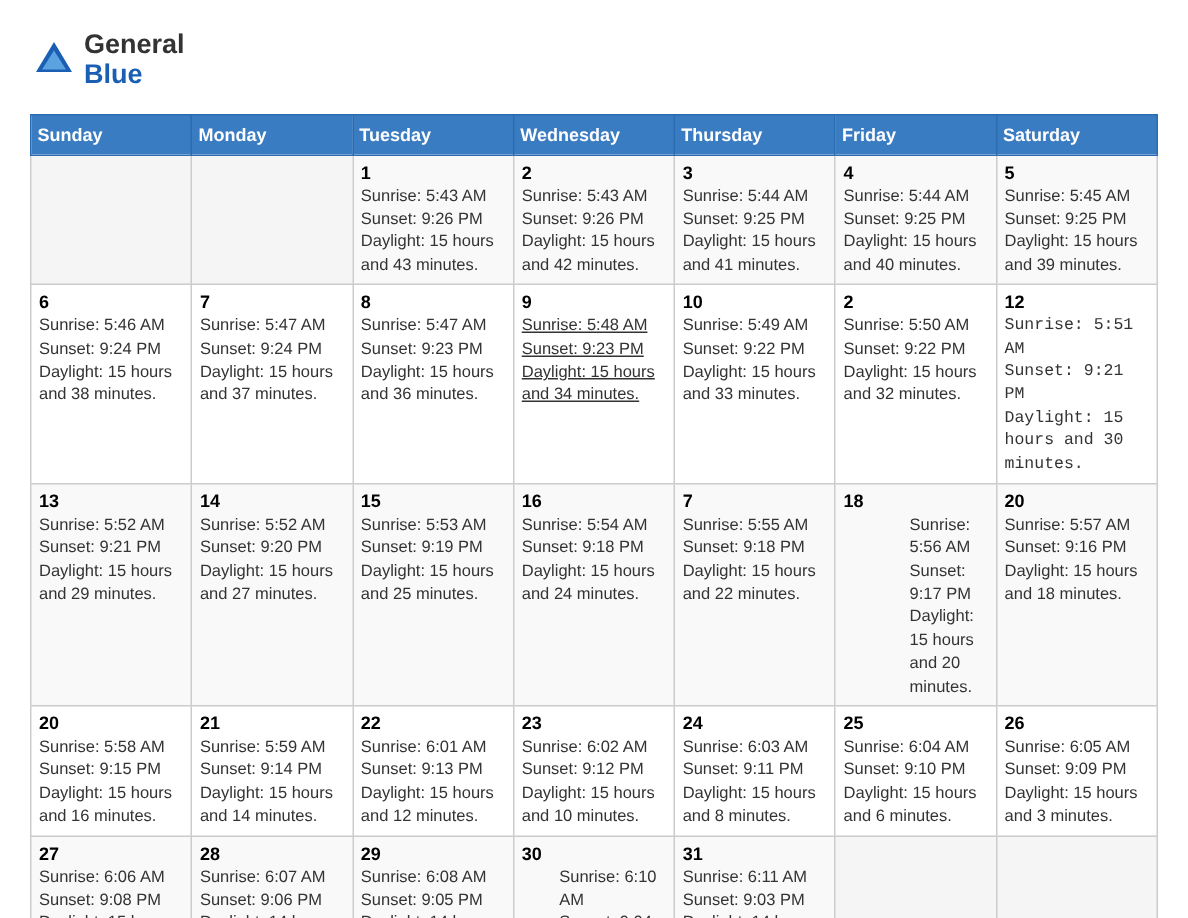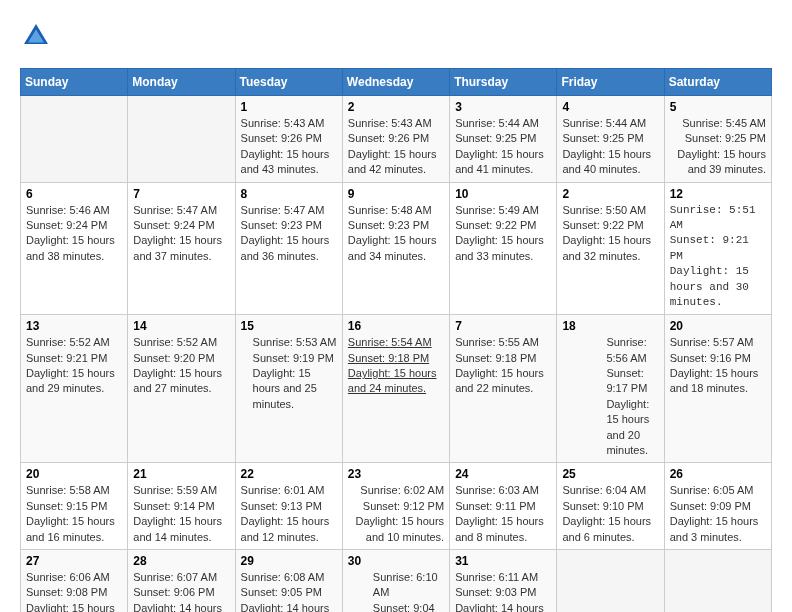--- a/index.html
+++ b/index.html
@@ -89,20 +89,24 @@
   </style>
 </head>
 <body>
 
 <div class="header">
   <div class="logo">
     <svg class="logo-icon" viewBox="0 0 40 40">
       <polygon points="20,5 35,30 5,30" fill="#1a5fb4"></polygon>
       <polygon points="20,12 30,28 10,28" fill="#5ba3e0"></polygon>
     </svg>
+    <div class="logo-text">
+      <div>General</div>
+      <div class="blue">Blue</div>
+    </div>
   </div>
   <div class="title-block">
     <div class="month-title"></div>
     <div class="subtitle"></div>
   </div>
 </div>
 
 <table class="calendar">
   <thead>
     <tr id="weekday-header">
@@ -138,21 +142,21 @@
 Daylight: 15 hours and 41 minutes.</div>
         </td>
         <td>
           <span class="day-num">4</span>
           <div class="day-info" style="white-space: pre-line;">Sunrise: 5:44 AM
 Sunset: 9:25 PM
 Daylight: 15 hours and 40 minutes.</div>
         </td>
         <td>
           <span class="day-num">5</span>
-          <div class="day-info" style="white-space: pre-line; text-align: right;">Sunrise: 5:45 AM
+          <div class="day-info" style="white-space: pre-line;">Sunrise: 5:45 AM
 Sunset: 9:25 PM
 Daylight: 15 hours and 39 minutes.</div>
         </td>
       </tr>
       <tr>
         <td>
           <span class="day-num">6</span>
           <div class="day-info" style="white-space: pre-line;">Sunrise: 5:46 AM
 Sunset: 9:24 PM
 Daylight: 15 hours and 38 minutes.</div>
@@ -164,21 +168,21 @@
 Daylight: 15 hours and 37 minutes.</div>
         </td>
         <td>
           <span class="day-num">8</span>
           <div class="day-info" style="white-space: pre-line;">Sunrise: 5:47 AM
 Sunset: 9:23 PM
 Daylight: 15 hours and 36 minutes.</div>
         </td>
         <td>
           <span class="day-num">9</span>
-          <div class="day-info" style="white-space: pre-line;">Sunrise: 5:48 AM
+          <div class="day-info" style="white-space: pre-line; text-decoration: underline;">Sunrise: 5:48 AM
 Sunset: 9:23 PM
 Daylight: 15 hours and 34 minutes.</div>
         </td>
         <td>
           <span class="day-num">10</span>
           <div class="day-info" style="white-space: pre-line;">Sunrise: 5:49 AM
 Sunset: 9:22 PM
 Daylight: 15 hours and 33 minutes.</div>
         </td>
         <td>
@@ -202,27 +206,27 @@
 Daylight: 15 hours and 29 minutes.</div>
         </td>
         <td>
           <span class="day-num">14</span>
           <div class="day-info" style="white-space: pre-line;">Sunrise: 5:52 AM
 Sunset: 9:20 PM
 Daylight: 15 hours and 27 minutes.</div>
         </td>
         <td>
           <span class="day-num">15</span>
-          <div class="day-info" style="white-space: pre-line; margin-left: 12px;">Sunrise: 5:53 AM
+          <div class="day-info" style="white-space: pre-line;">Sunrise: 5:53 AM
 Sunset: 9:19 PM
 Daylight: 15 hours and 25 minutes.</div>
         </td>
         <td>
           <span class="day-num">16</span>
-          <div class="day-info" style="white-space: pre-line; text-decoration: underline;">Sunrise: 5:54 AM
+          <div class="day-info" style="white-space: pre-line;">Sunrise: 5:54 AM
 Sunset: 9:18 PM
 Daylight: 15 hours and 24 minutes.</div>
         </td>
         <td>
           <span class="day-num">7</span>
           <div class="day-info" style="white-space: pre-line;">Sunrise: 5:55 AM
 Sunset: 9:18 PM
 Daylight: 15 hours and 22 minutes.</div>
         </td>
         <td>
@@ -252,21 +256,21 @@
 Daylight: 15 hours and 14 minutes.</div>
         </td>
         <td>
           <span class="day-num">22</span>
           <div class="day-info" style="white-space: pre-line;">Sunrise: 6:01 AM
 Sunset: 9:13 PM
 Daylight: 15 hours and 12 minutes.</div>
         </td>
         <td>
           <span class="day-num">23</span>
-          <div class="day-info" style="white-space: pre-line; text-align: right;">Sunrise: 6:02 AM
+          <div class="day-info" style="white-space: pre-line;">Sunrise: 6:02 AM
 Sunset: 9:12 PM
 Daylight: 15 hours and 10 minutes.</div>
         </td>
         <td>
           <span class="day-num">24</span>
           <div class="day-info" style="white-space: pre-line;">Sunrise: 6:03 AM
 Sunset: 9:11 PM
 Daylight: 15 hours and 8 minutes.</div>
         </td>
         <td>

